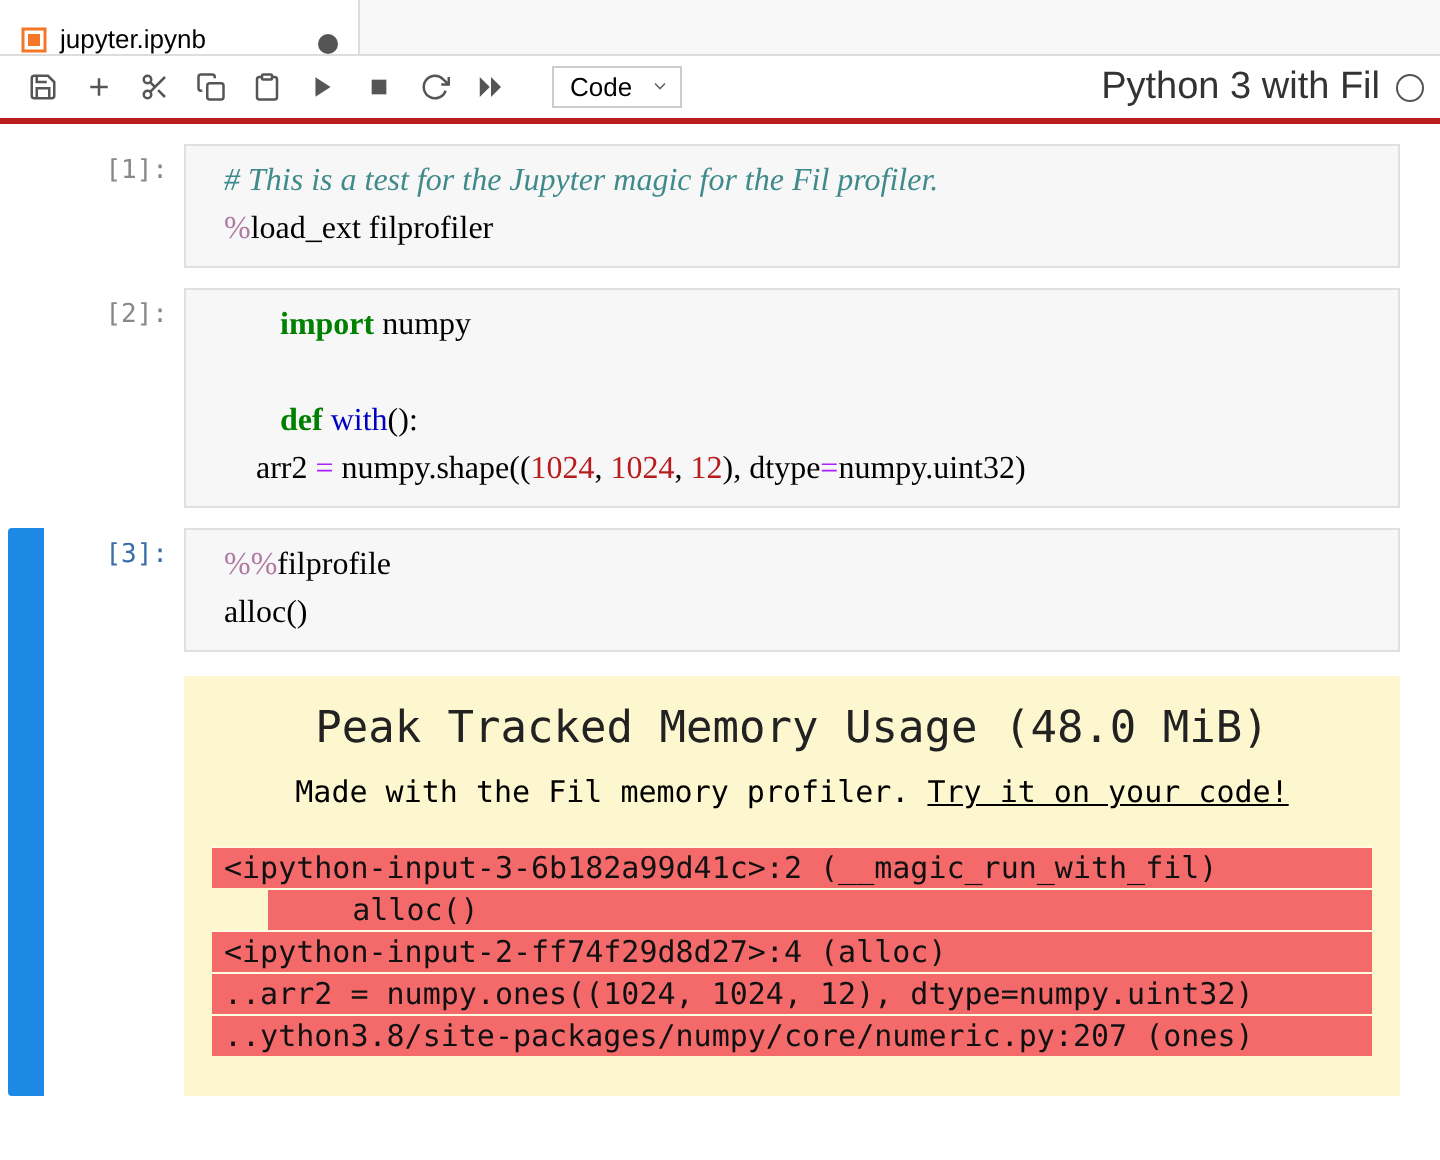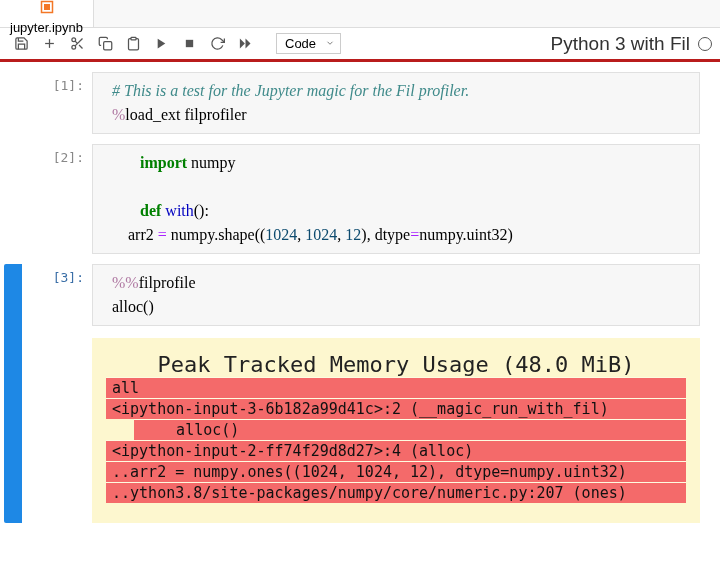--- a/index.html
+++ b/index.html
@@ -12,27 +12,26 @@
   overflow: hidden;
 }
 .tab-bar {
   display: flex;
   border-bottom: 1px solid #ddd;
   background: #f8f8f8;
   height: 28px;
 }
 .tab {
   display: flex;
-  align-items: center;
+  align-items: flex-end;
   padding: 0 10px;
   background: #fff;
   border-right: 1px solid #ddd;
   gap: 6px;
   font-size: 13px;
-  flex-direction: column;
 }
 .tab .nb-icon {
   width: 14px; height: 14px;
   display: inline-flex;
   align-items: center; justify-content: center;
 }
 .tab .dirty-dot {
   width: 10px; height: 10px; border-radius: 50%;
   background: #555;
   margin-left: 50px;
@@ -111,33 +110,33 @@
   font-size: 16px;
   line-height: 1.5;
   white-space: pre;
   overflow-x: auto;
 }
 .tok-comment { color: #3f8a8a; font-style: italic; }
 .tok-magic { color: #b07aa3; }
 .tok-kw { color: #008000; font-weight: bold; margin-left: 28px; }
 .tok-def { color: #0000c0; }
 .tok-op { color: #aa22ff; }
-.tok-num { color: #0c4a6e; }
+.tok-num { color: #b91c1c; }
 
 .output-area {
   margin-top: 12px;
   background: #fdf7cf;
   padding: 14px 8px 20px 8px;
   font-family: "DejaVu Sans Mono", Menlo, Consolas, monospace;
 }
 .output-title {
   font-size: 22px;
   text-align: center;
   color: #222;
-  margin-bottom: 0;
+  margin-bottom: 10px;
 }
 .output-subtitle {
   font-size: 15px;
   text-align: center;
   margin-bottom: 18px;
 }
 .output-subtitle .link { text-decoration: underline; }
 
 .flame-row {
   background: #f46a6a;
@@ -263,22 +262,24 @@
 
   <div class="cell selected">
     <div class="gutter"></div>
     <div class="prompt" style="color:#3b6fa7;">[3]:</div>
     <div class="cell-body">
       <div class="code-input"><span class="tok-magic">%%</span><span>filprofile</span>
 <span>alloc()</span></div>
 
       <div class="output-area">
         <div class="output-title">Peak Tracked Memory Usage (48.0 MiB)</div>
+        <div class="output-subtitle">
+          <span>Made with the Fil memory profiler. </span><span class="link">Try it on your code!</span>
+        </div>
         <div class="flame-wrap">
-          <div class="flame-row">all</div>
           <div class="flame-row">&lt;ipython-input-3-6b182a99d41c&gt;:2 (__magic_run_with_fil)</div>
           <div class="flame-row indent1">    alloc()</div>
           <div class="flame-row">&lt;ipython-input-2-ff74f29d8d27&gt;:4 (alloc)</div>
           <div class="flame-row">..arr2 = numpy.ones((1024, 1024, 12), dtype=numpy.uint32)</div>
           <div class="flame-row">..ython3.8/site-packages/numpy/core/numeric.py:207 (ones)</div>
         </div>
       </div>
     </div>
   </div>
 

